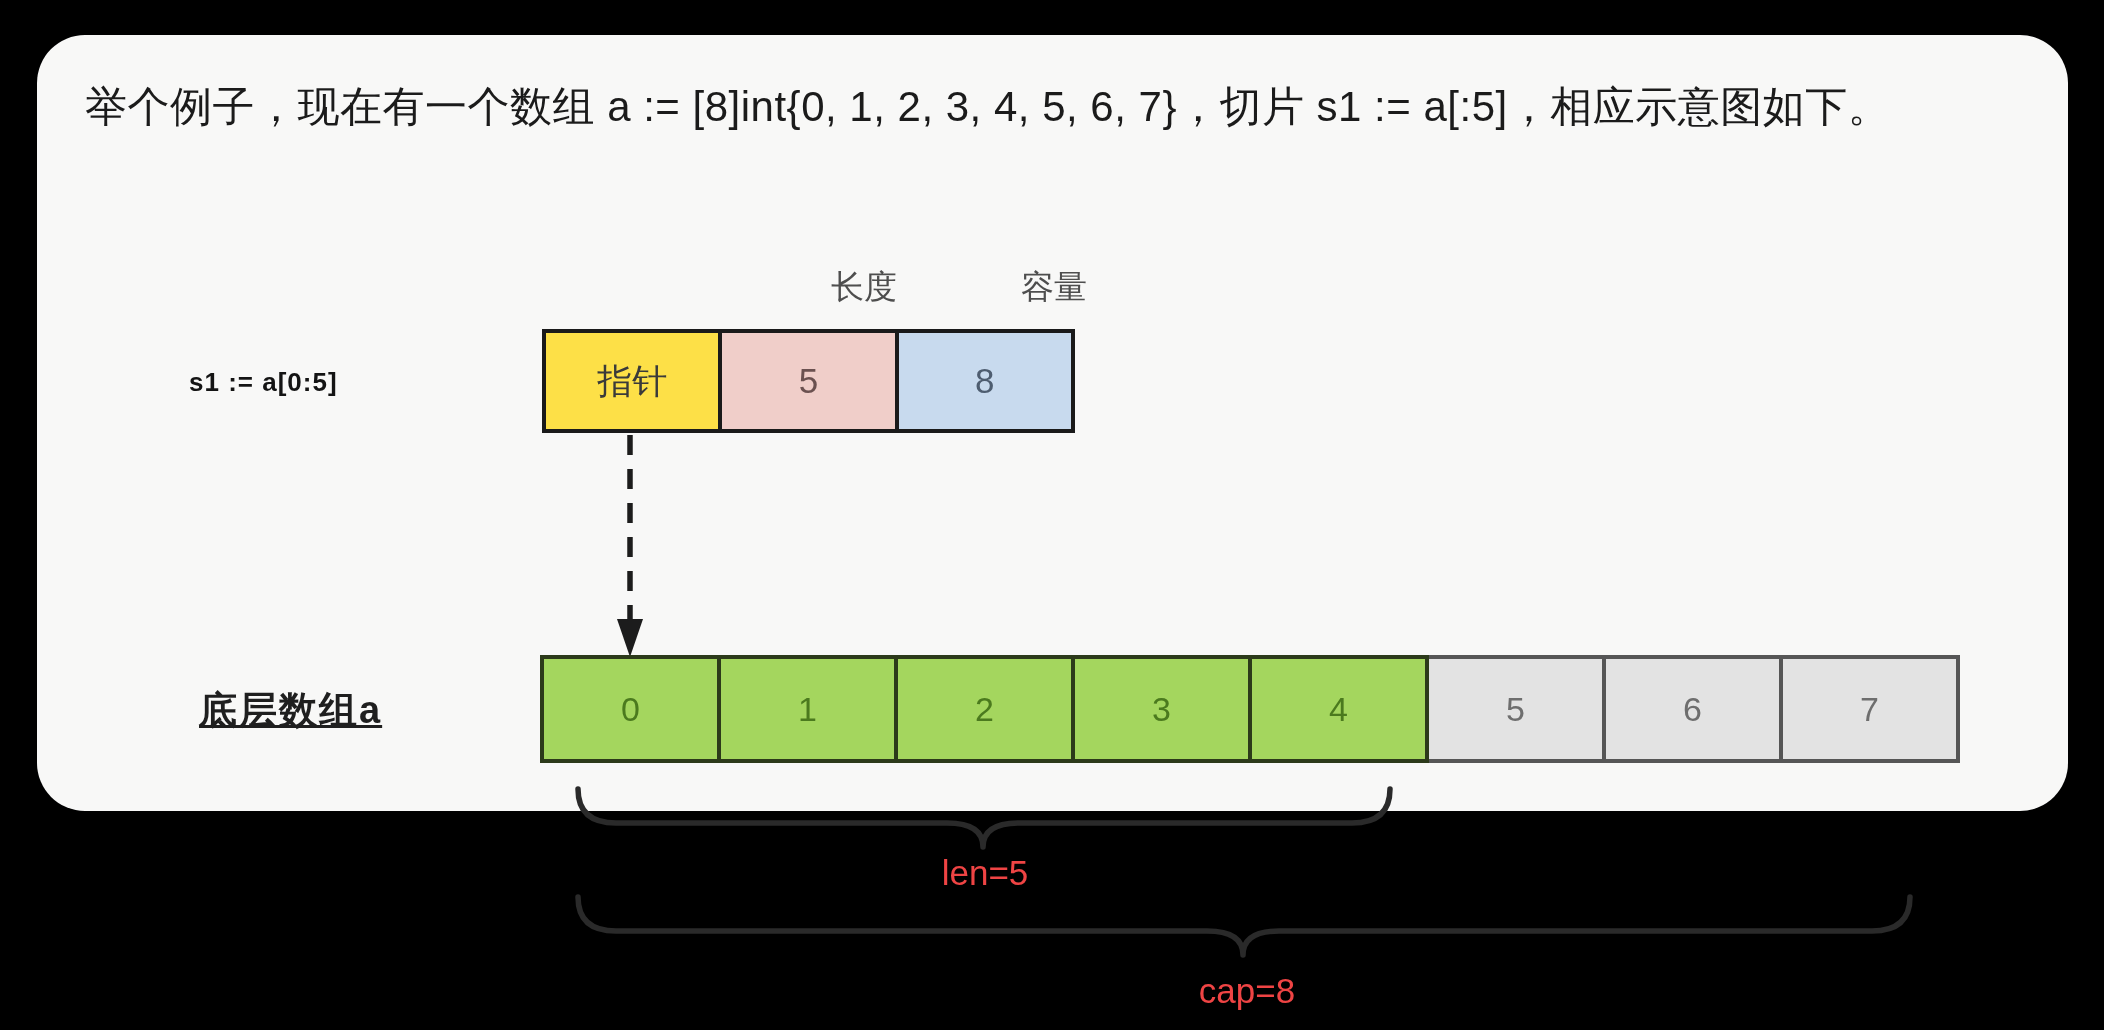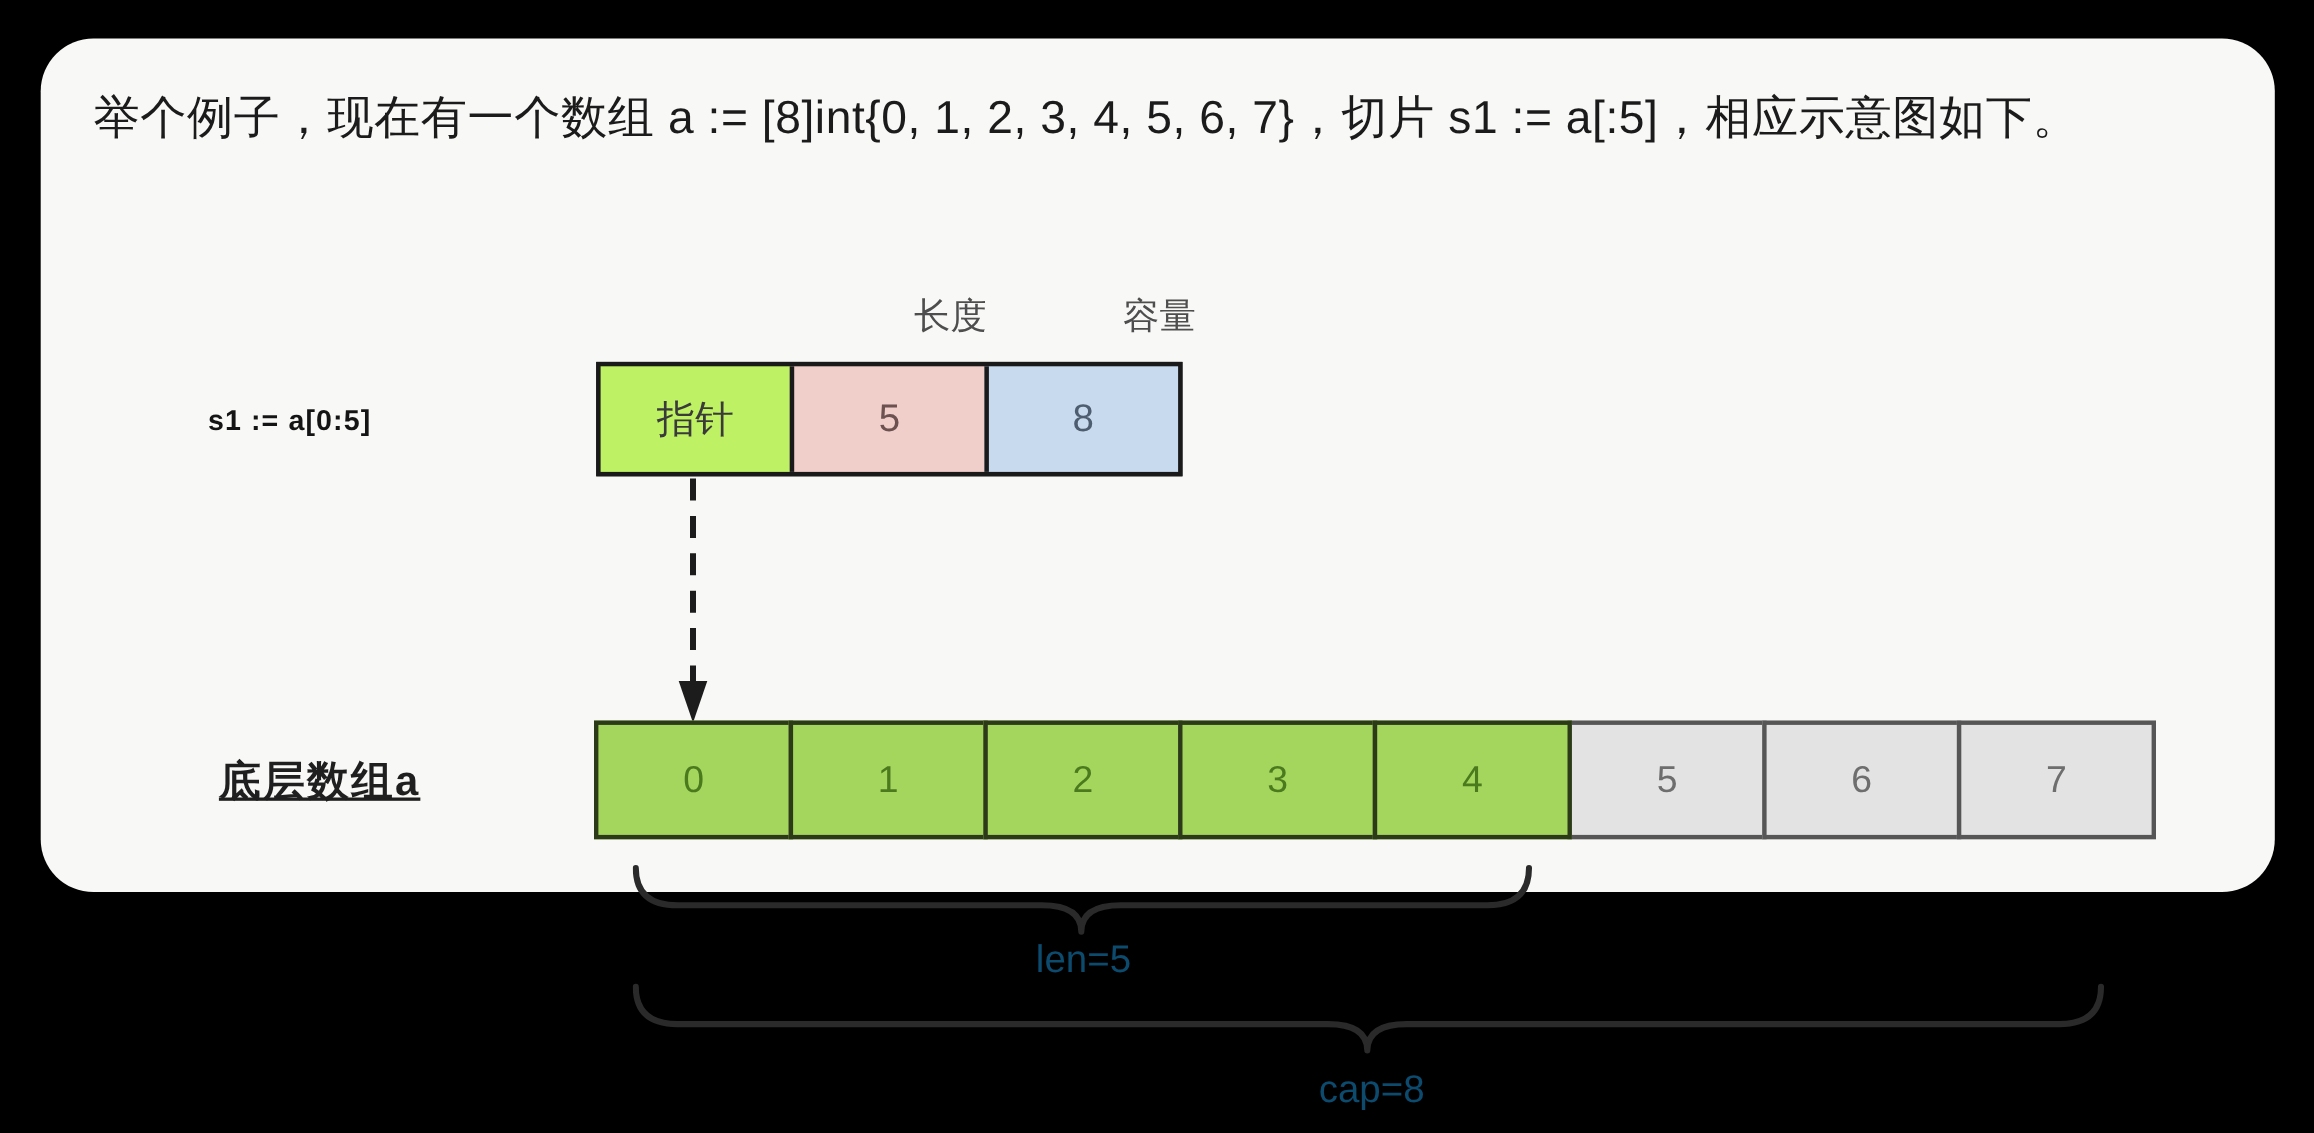--- a/index.html
+++ b/index.html
@@ -83,39 +83,39 @@
   }
   .acell:first-child { margin-left: 0; }
   .brace-svg { pointer-events: none; }
   .brace-len { left: 538px; top: 750px; }
   .brace-cap { left: 538px; top: 858px; }
   .measure-label {
     width: 204px;
     text-align: center;
     font-size: 35px;
     font-weight: 500;
-    color: #0c4a6e;
+    color: #ef4444;
   }
   .measure-label.len { left: 846px; top: 818px; }
   .measure-label.cap { left: 1108px; top: 936px; }
 </style>
 </head>
 <body>
 
 <div class="panel">
 
   <div class="abs intro">举个例子，现在有一个数组 a := [8]int{0, 1, 2, 3, 4, 5, 6, 7}，切片 s1 := a[:5]，相应示意图如下。</div>
 
   <div class="abs field-label len">长度</div>
   <div class="abs field-label cap">容量</div>
 
   <div class="abs code-label">s1 := a[0:5]</div>
 
   <div class="abs header-box" id="slice-header">
-      <div class="hcell" style="background: #bef264; color: rgb(58, 58, 58); text-align: center;">指针</div>
+      <div class="hcell" style="background: #fde047; color: rgb(58, 58, 58); text-align: center;">指针</div>
       <div class="hcell" style="background: rgb(240, 206, 201); color: rgb(107, 81, 80);">5</div>
       <div class="hcell" style="background: rgb(200, 218, 238); color: rgb(78, 93, 112);">8</div>
     </div>
 
   <svg class="abs arrow-svg" width="52" height="226" viewBox="0 0 52 226">
     <line x1="26" y1="2" x2="26" y2="186" stroke="#1c1c1c" stroke-width="5.5" stroke-dasharray="20 14"></line>
     <polygon points="26,224 13,186 39,186" fill="#1c1c1c"></polygon>
   </svg>
 
   <div class="abs array-label">底层数组a</div>

